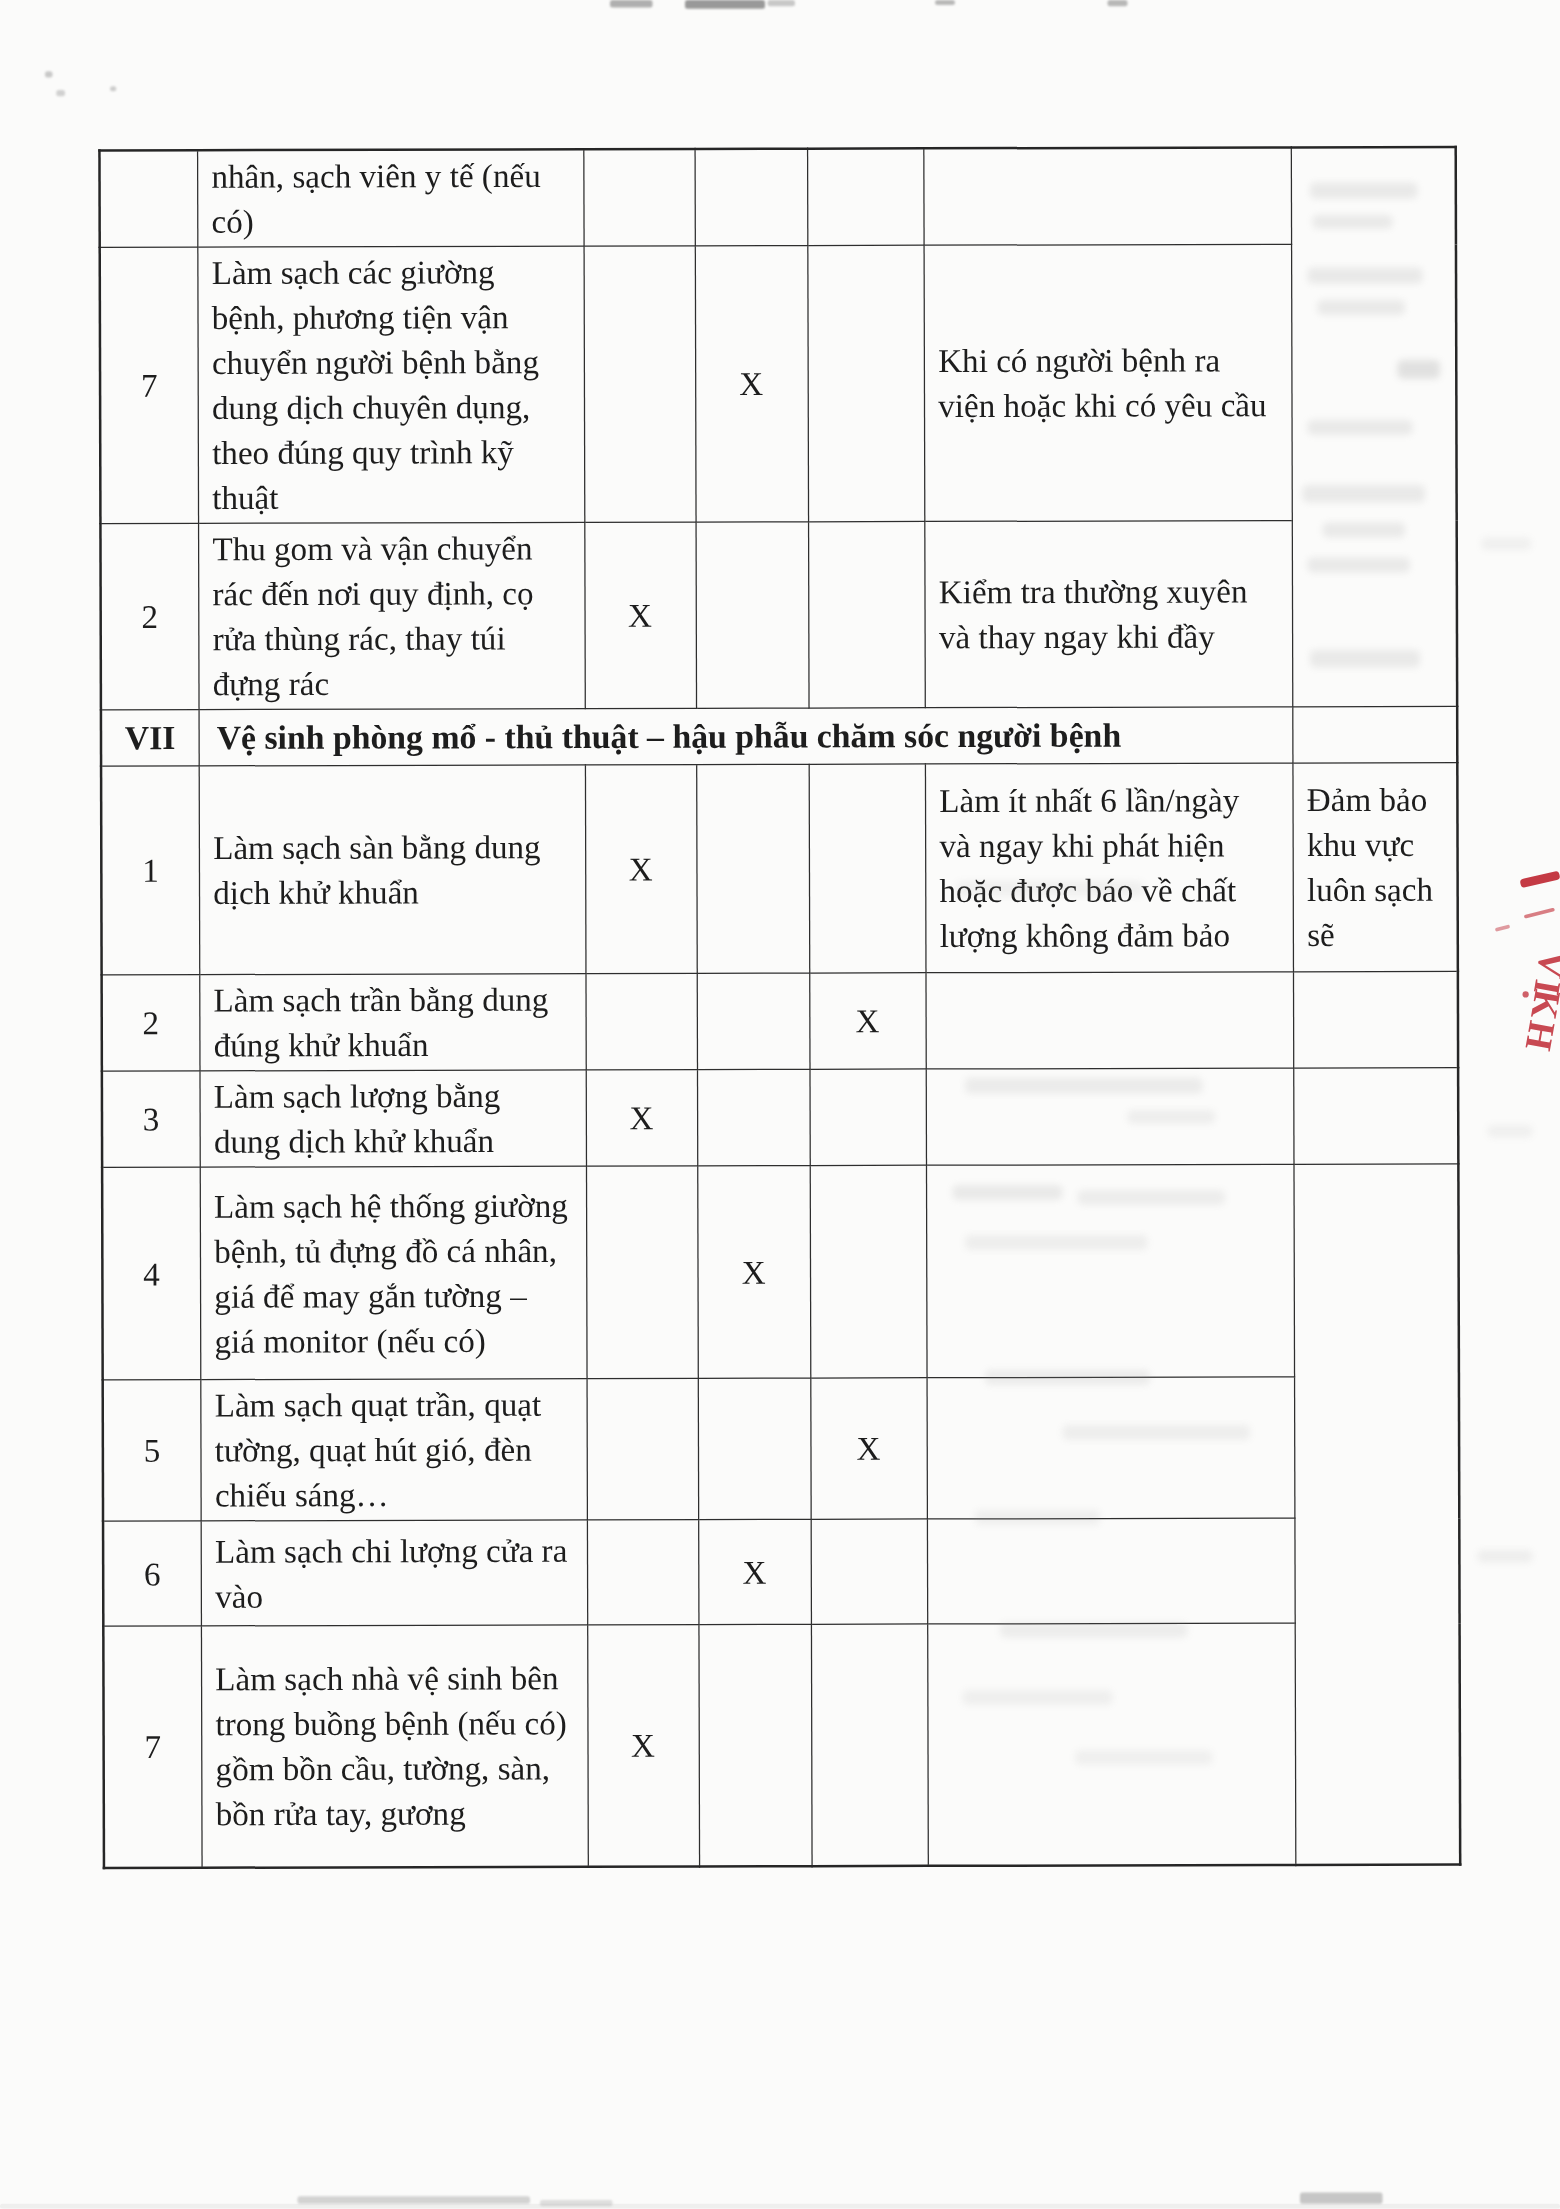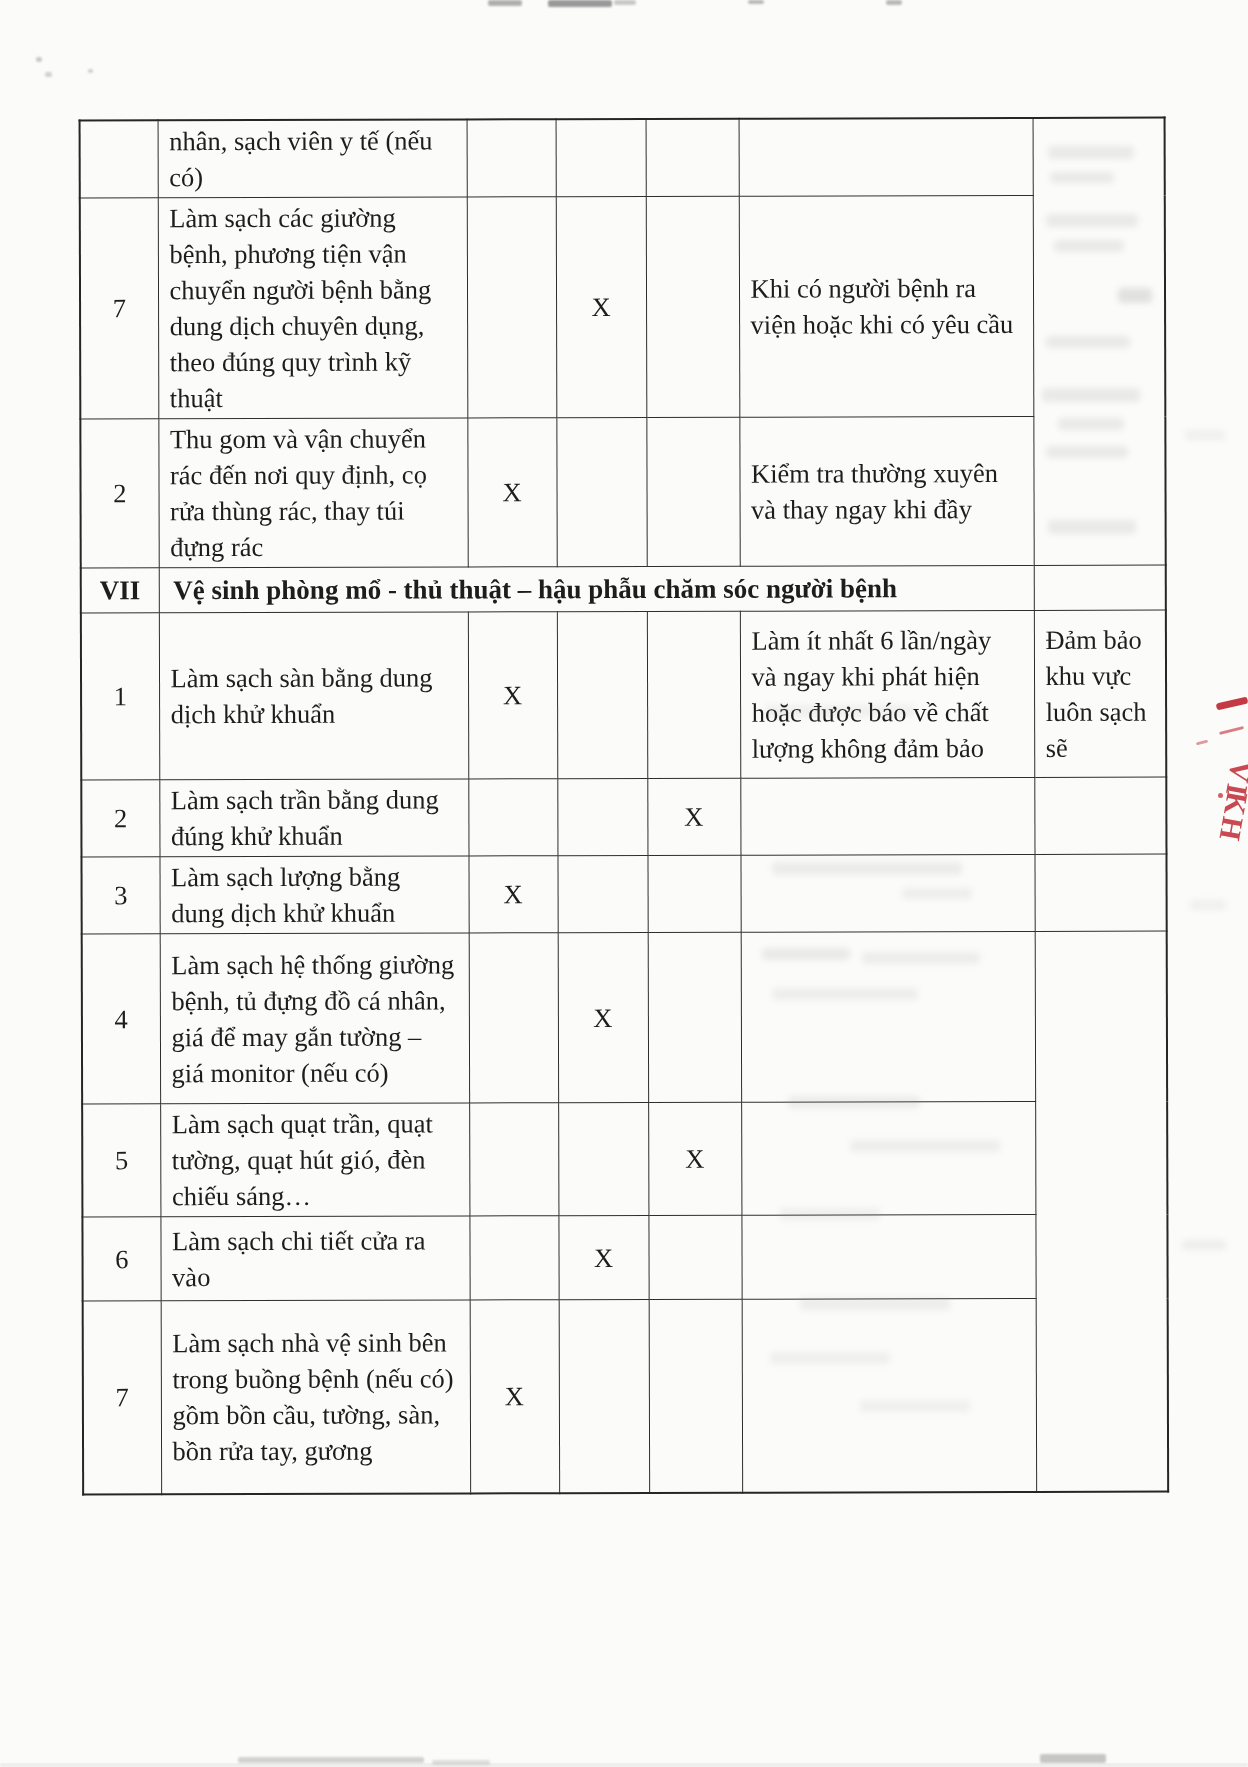--- a/index.html
+++ b/index.html
@@ -136,21 +136,21 @@
       <tr style="height:105px;">
         <td class="num">5</td>
         <td class="task">Làm sạch quạt trần, quạt tường, quạt hút gió, đèn chiếu sáng…</td>
         <td class="chk"></td>
         <td class="chk"></td>
         <td class="chk">X</td>
         <td class="note"></td>
       </tr>
       <tr style="height:84px;">
         <td class="num">6</td>
-        <td class="task">Làm sạch chi tiết cửa ra vào</td>
+        <td class="task">Làm sạch chi lượng cửa ra vào</td>
         <td class="chk"></td>
         <td class="chk">X</td>
         <td class="chk"></td>
         <td class="note"></td>
       </tr>
       <tr style="height:193px;">
         <td class="num">7</td>
         <td class="task">Làm sạch nhà vệ sinh bên trong buồng bệnh (nếu có) gồm bồn cầu, tường, sàn, bồn rửa tay, gương</td>
         <td class="chk">X</td>
         <td class="chk"></td>

